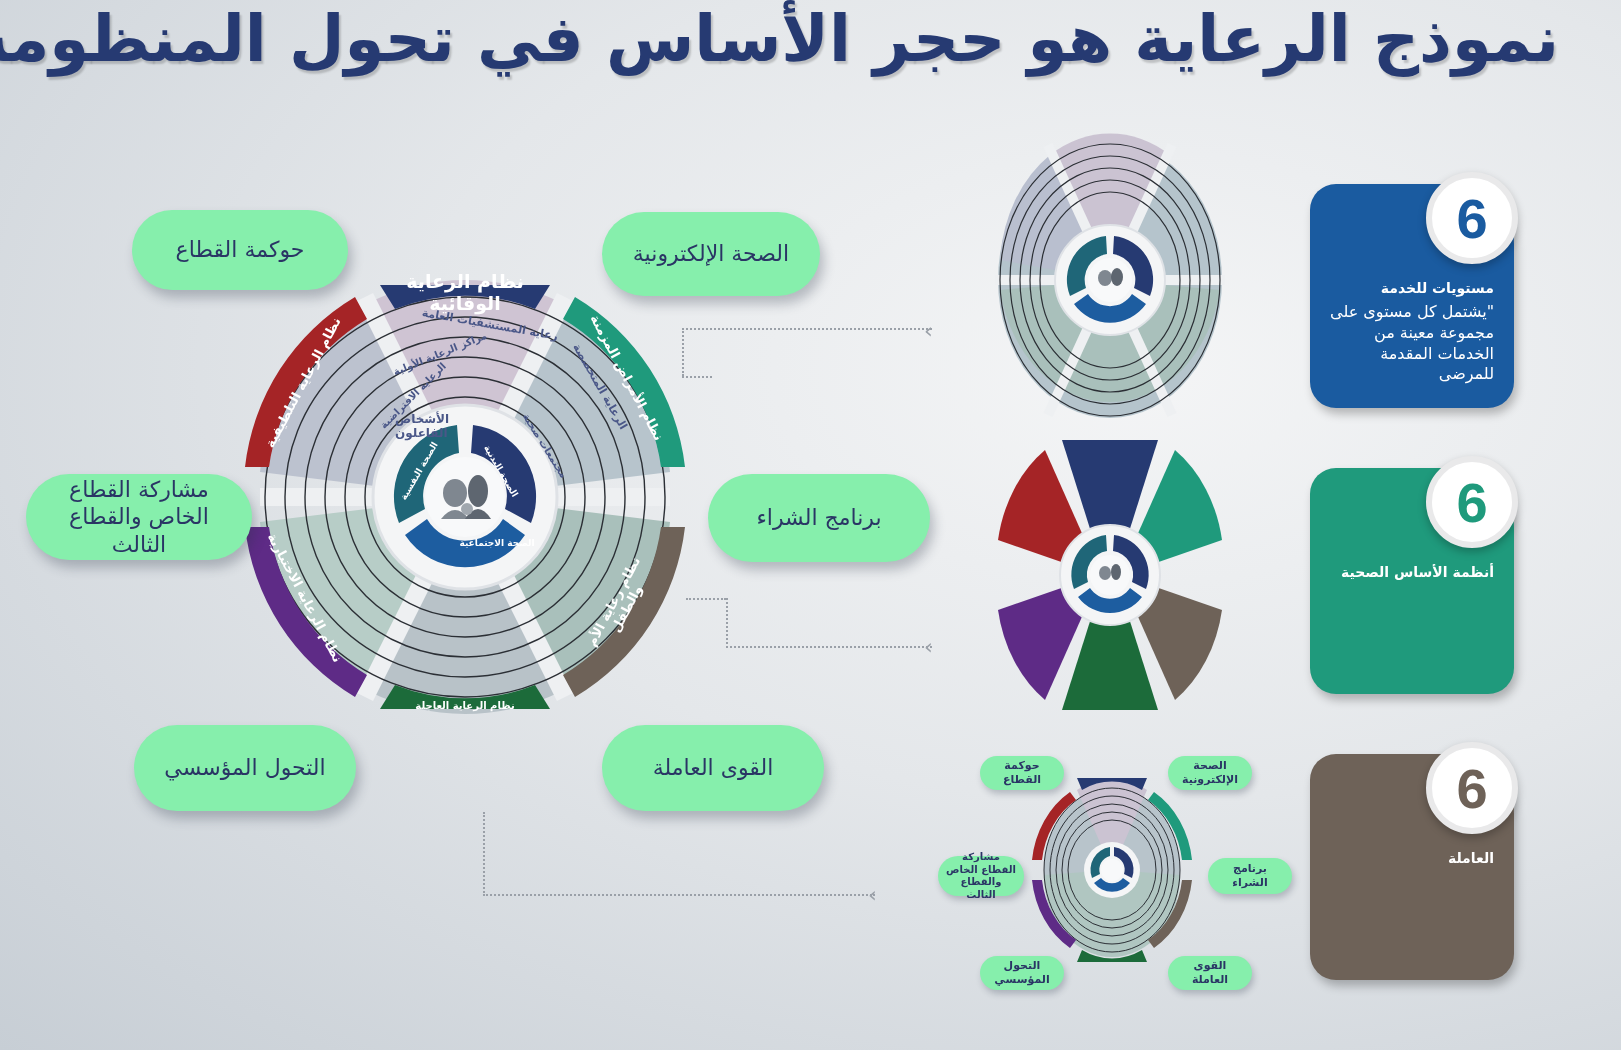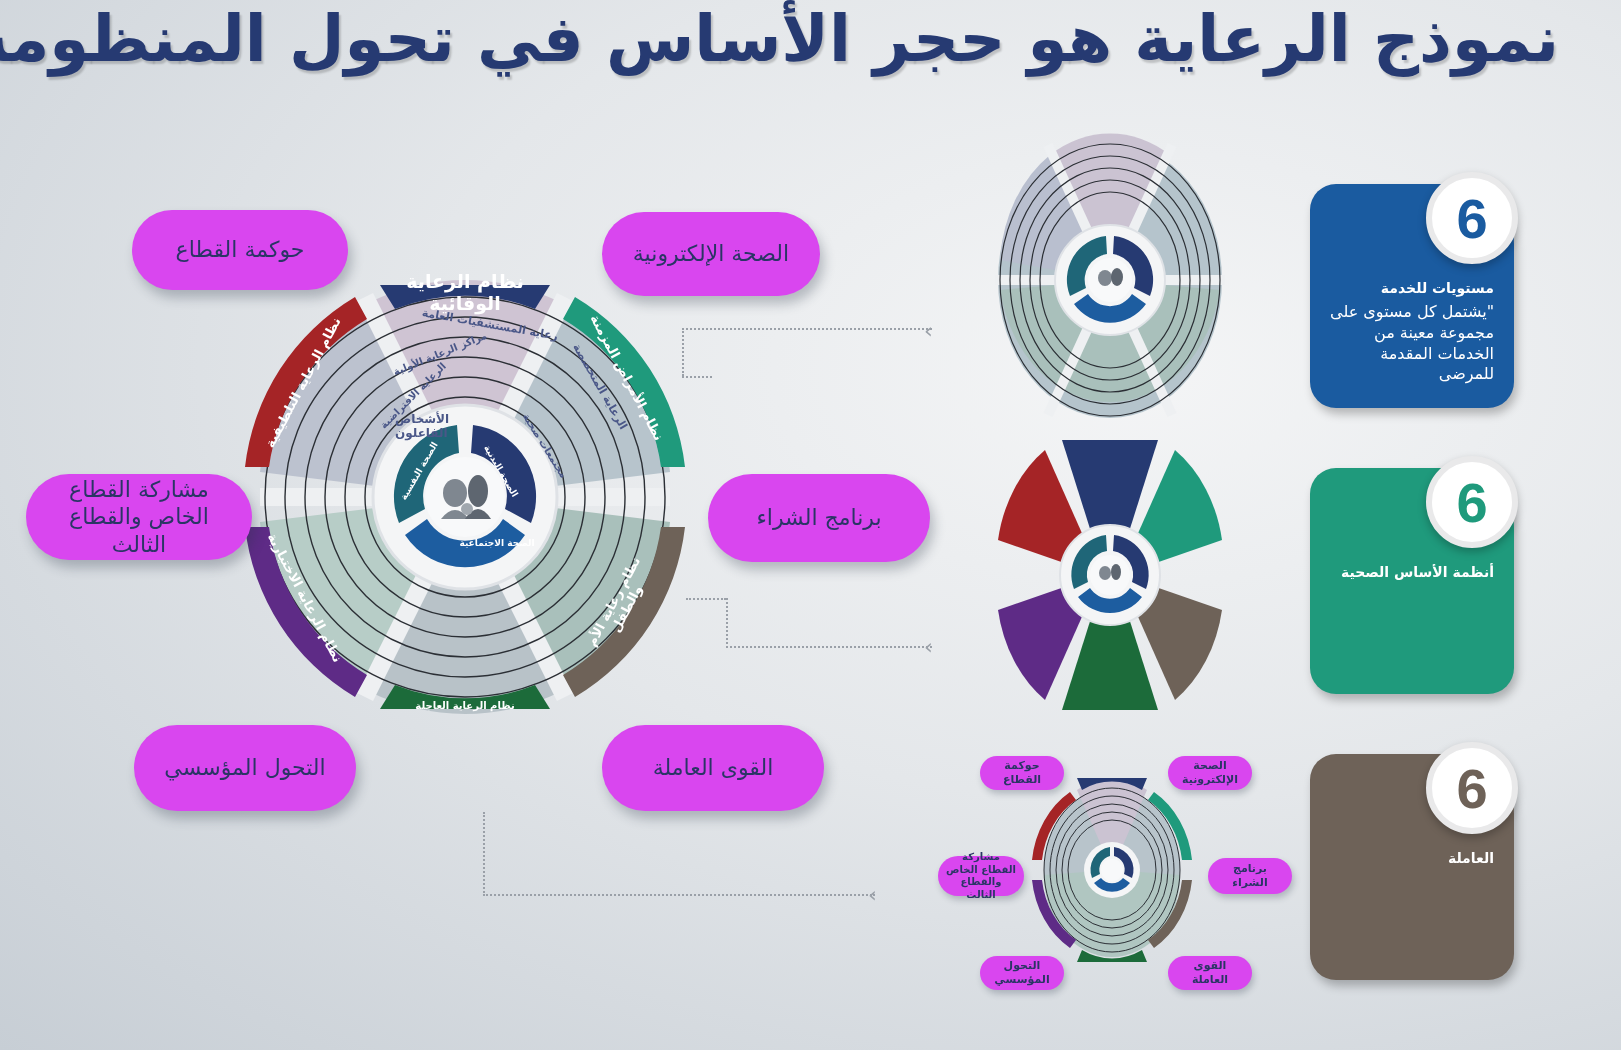--- a/index.html
+++ b/index.html
@@ -12,21 +12,21 @@
   }
   .title {
     position: absolute; top: 4px; right: 62px; left: 100px;
     text-align: right; direction: rtl;
     font-size: 64px; font-weight: bold; color: #263a72;
     letter-spacing: 0px; line-height: 1.1;
     text-shadow: 2px 3px 2px rgba(0,0,0,0.18);
     white-space: nowrap;
   }
   .pill {
-    position: absolute; background: #d946ef; border-radius: 46px;
+    position: absolute; background: #86efac; border-radius: 46px;
     box-shadow: 4px 8px 12px rgba(40,50,70,0.28);
     display: flex; align-items: center; justify-content: center;
     text-align: center; direction: rtl; color: #2a3565;
     font-size: 22px; line-height: 1.25; padding: 0 18px;
   }
   .pill.sm { font-size: 11px; border-radius: 20px; box-shadow: 2px 4px 6px rgba(40,50,70,0.25); padding: 0 8px; font-weight: bold;}
   svg { position: absolute; overflow: visible; }
   .card {
     position: absolute; width: 204px; color: #fff; direction: rtl;
     border-radius: 26px; border-top-right-radius: 60px;

